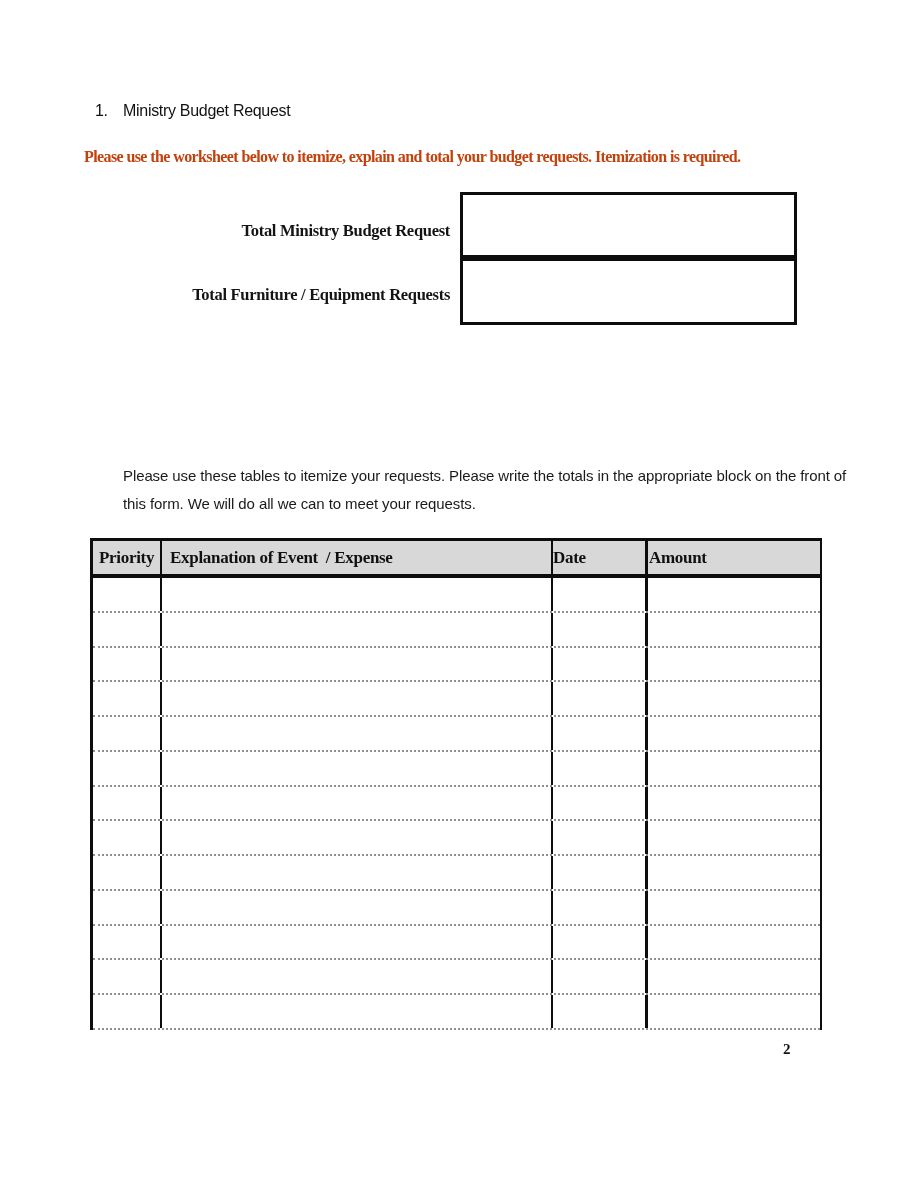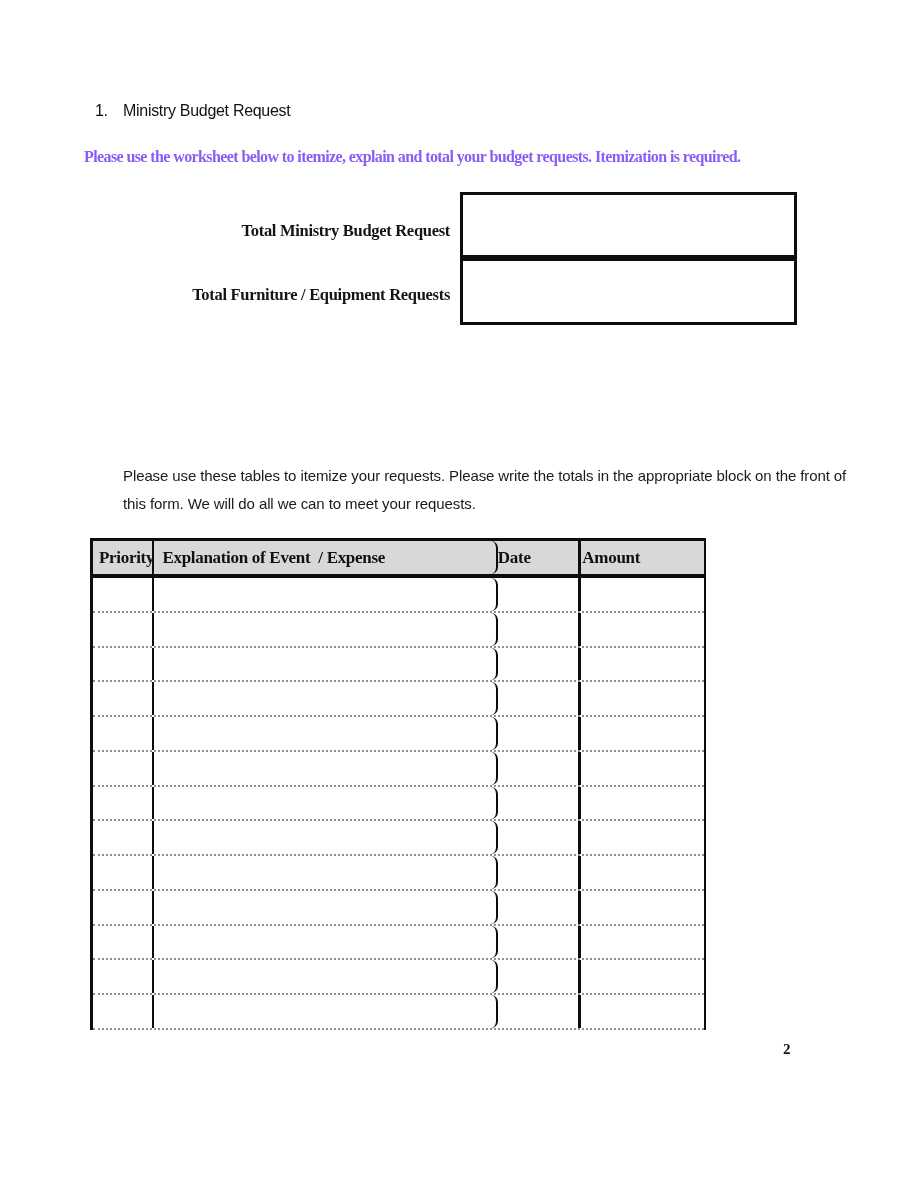--- a/index.html
+++ b/index.html
@@ -74,21 +74,21 @@
     line-height: 28px;
     color: #1a1a1a;
     white-space: nowrap;
   }
 
   
   .budget-table {
     position: absolute;
     left: 90px;
     top: 538px;
-    width: 616px;
+    width: 732px;
   }
   .thead {
     display: flex;
     height: 40px;
     background: #d8d8d8;
     border-top: 3px solid #0d0d0d;
     border-bottom: 4px solid #0d0d0d;
     border-left: 3px solid #0d0d0d;
     border-right: 2px solid #0d0d0d;
   }
@@ -97,21 +97,21 @@
     align-items: center;
     font-family: "Liberation Serif", serif;
     font-weight: bold;
     font-size: 17px;
     letter-spacing: -0.3px;
     color: #101010;
     white-space: pre;
     overflow: hidden;
   }
   .c1 { width: 69px;  padding-left: 6px; border-right: 2px solid #0d0d0d; }
-  .c2 { width: 391px; padding-left: 8px; border-right: 2px solid #0d0d0d; border-radius: 7px; }
+  .c2 { width: 391px; padding-left: 8px; border-right: 2px solid #0d0d0d; }
   .c3 { width: 95px;  padding-left: 0; border-right: 3px solid #0d0d0d; }
   .c4 { width: 140px; padding-left: 1px; }
   .tbody {
     display: flex;
     flex-direction: column;
     height: 452px;
     border-left: 3px solid #0d0d0d;
     border-right: 2px solid #0d0d0d;
   }
   .trow {
@@ -137,21 +137,21 @@
 </style>
 </head>
 <body>
 
 <div class="page">
 
   <div class="sec-heading" style="top:102px;">
     <span class="sec-num">1.</span><span>Ministry Budget Request</span>
   </div>
 
-  <div class="red-note" style="color: #8b5cf6;">Please use the worksheet below to itemize, explain and total your budget requests. Itemization is required.</div>
+  <div class="red-note" style="color: #c2410c;">Please use the worksheet below to itemize, explain and total your budget requests. Itemization is required.</div>
 
   <div class="field-label" style="top:285px;">Total Furniture / Equipment Requests</div>
   <div class="field-label" style="top:221px;">Total Ministry Budget Request</div>
 
   <div class="total-box" style="top:192px;"></div>
   <div class="total-box" style="top:258px; height:67px;"></div>
 
 
   <div class="para">
     <div class="para-line">Please use these tables to itemize your requests. Please write the totals in the appropriate block on the front of</div>

